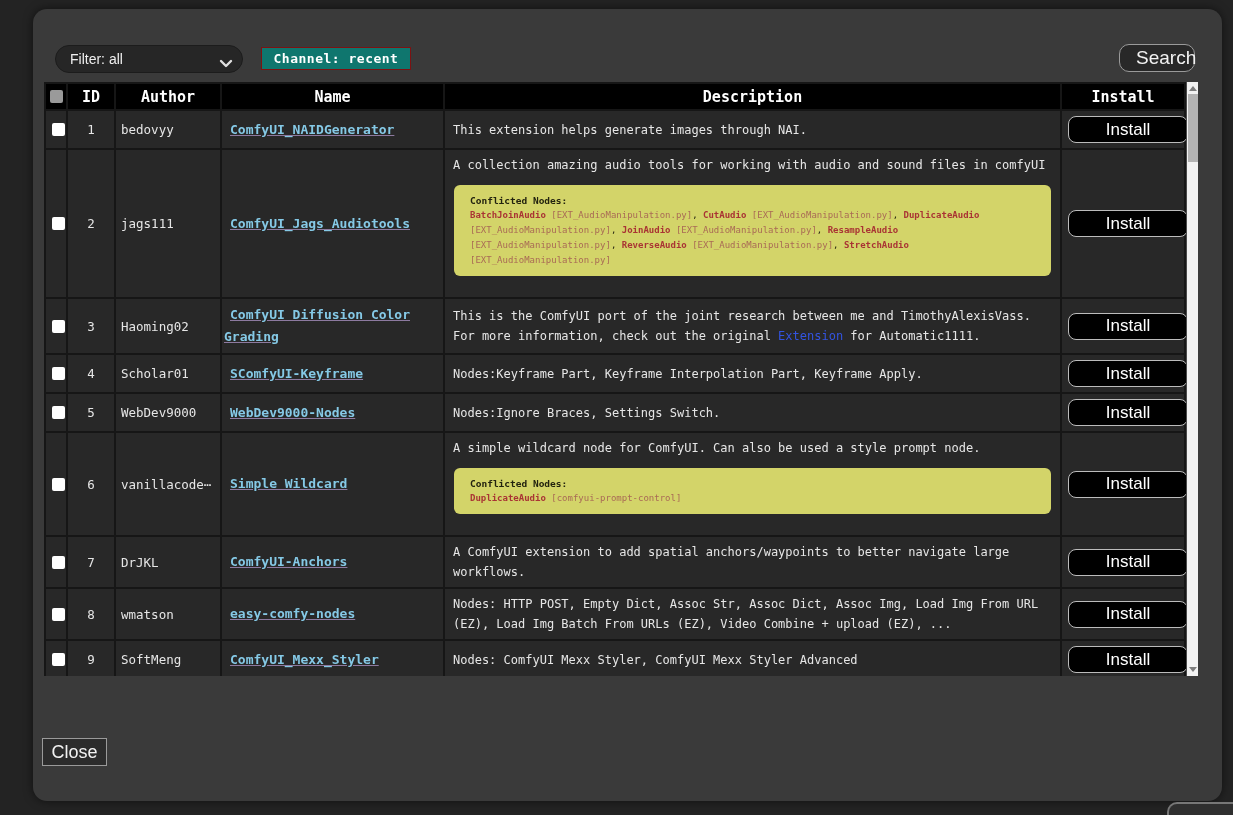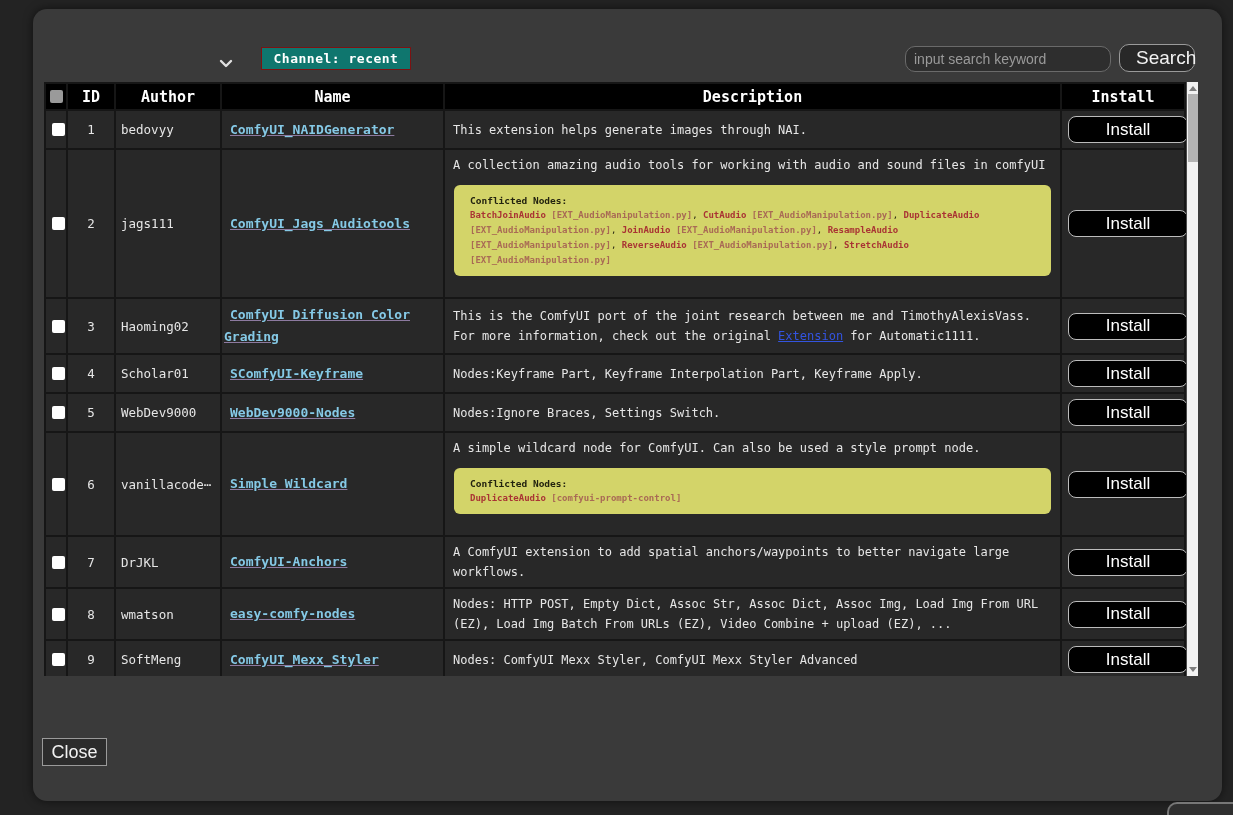--- a/index.html
+++ b/index.html
@@ -62,28 +62,28 @@
     width:13px;height:13px;background:#fff;border:none;border-radius:2px;cursor:pointer;
   }
   .c-id{text-align:center;font-size:12.5px;}
   .c-author{font-size:12.5px;padding-left:5px;white-space:nowrap;overflow:hidden;}
   .c-name{line-height:21px;padding-left:2px;text-indent:6px;}
   .name-link{
     color:#85c9e6;font-weight:bold;font-size:13px;
     text-decoration:underline;text-decoration-color:#8d7aa0;cursor:pointer;
   }
   .c-desc{padding:5px 8px;line-height:20px;}
-  .ext-link{color:#3354e0;text-decoration:underline;cursor:pointer;}
+  .ext-link{color:#3354e0;cursor:pointer;}
   .conflict-box{
     background:#d3d469;border-radius:6px;padding:8px 16px;margin:10px 1px 16px 1px;
     color:#23230f;line-height:15px;font-size:9px;
   }
   .conflict-title{font-weight:bold;font-size:9.5px;}
   .cn{color:#a93434;font-weight:bold;}
-  .cs{color:#a96a55;font-weight:bold;}
+  .cs{color:#a96a55;font-weight:normal;}
   .c-install{text-align:center;}
   .install-btn{
     width:120px;height:27px;background:#000;border:1px solid #bcbcbc;border-radius:8px;
     color:#fff;font:17px "Liberation Sans", sans-serif;cursor:pointer;
   }
   
   .vscroll{width:14px;height:594px;background:#f2f2f2;position:relative;border-left:1px solid #4a4a4a;box-sizing:border-box;}
   .sb-up{
     position:absolute;left:2px;top:4px;width:0;height:0;cursor:pointer;
     border-left:4px solid transparent;border-right:4px solid transparent;border-bottom:5px solid #7d7d7d;
@@ -104,29 +104,31 @@
     position:absolute;left:1167px;top:802px;width:66px;height:13px;
     background:#2f2f2f;border-top:2px solid #777;border-left:2px solid #777;
     border-top-left-radius:10px;
   }
 </style>
 </head>
 <body>
 
 <div class="dialog">
 
+  <select class="filter-select">
+    <option>Filter: all</option>
+  </select>
   <span class="chevron">
     <svg width="14" height="9" viewBox="0 0 14 9">
         <polyline points="2,2 7,7 12,2" fill="none" stroke="#e0e0e0" stroke-width="2.4" stroke-linecap="round" stroke-linejoin="round"></polyline>
       </svg>
   </span>
 
   <div class="badge">Channel: recent</div>
 
-  <input class="search-input" type="text" placeholder="input search keyword" style="">
   <button class="search-btn">Search</button>
 
   <div class="table-wrap">
     <table>
       <colgroup>
         <col style="width:22px">
           <col style="width:48px">
           <col style="width:106px">
         <col style="width:223px">
           <col style="width:617px">

